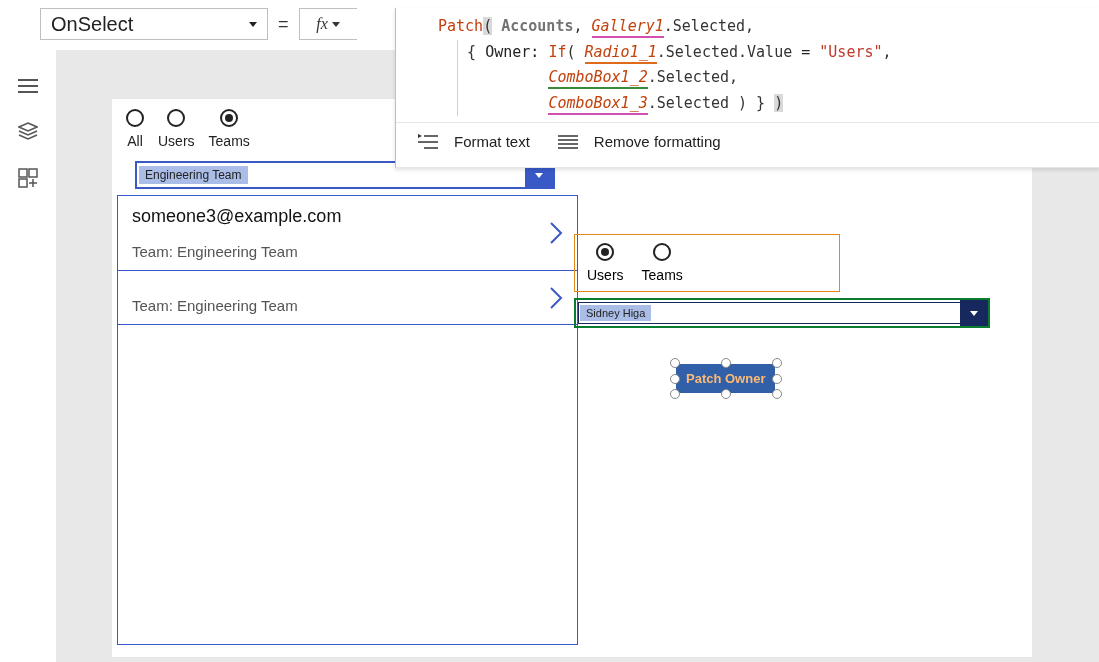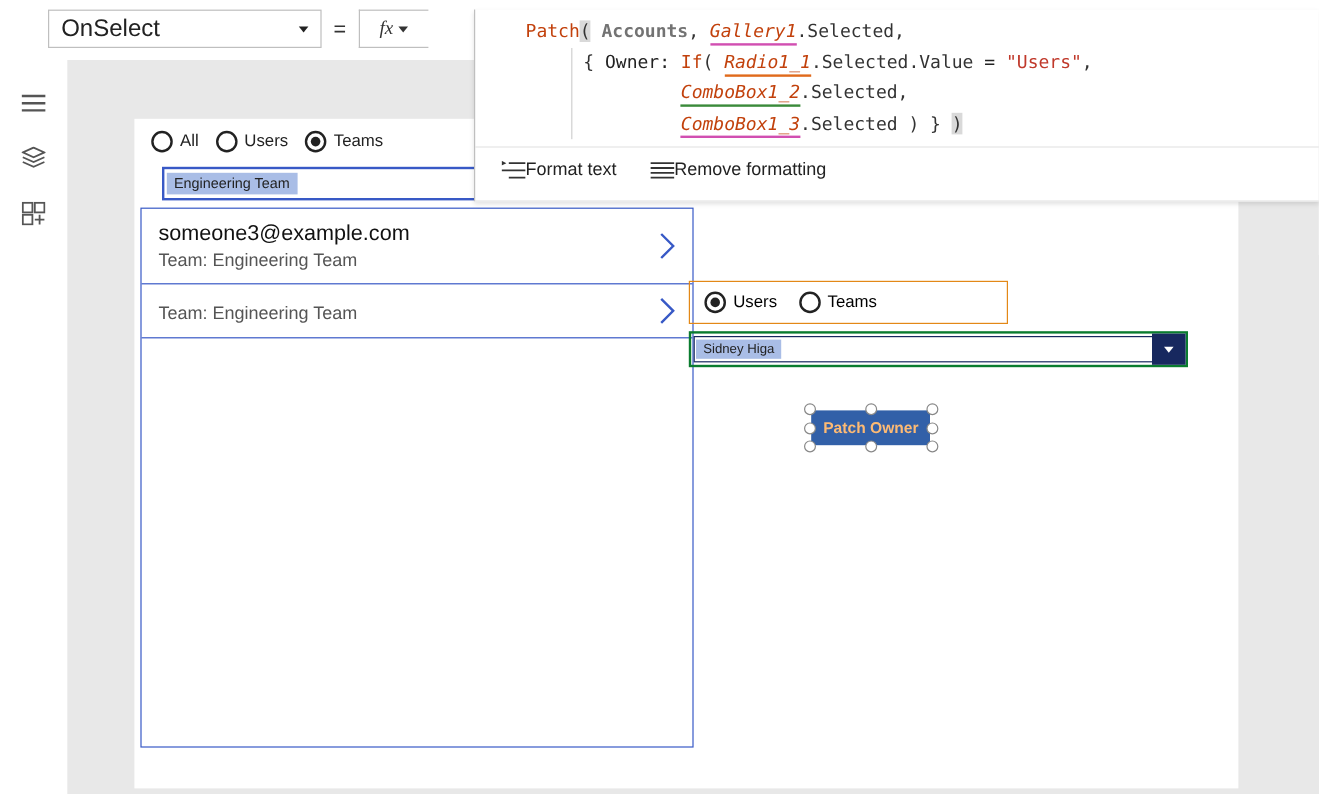--- a/index.html
+++ b/index.html
@@ -98,21 +98,21 @@
       border-radius: 50%;
       display: inline-flex;
       align-items: center; justify-content: center;
     }
     .radio-circle.selected::after {
       content: '';
       width: 8px; height: 8px;
       background: #222;
       border-radius: 50%;
     }
-    .radio-item { display: flex; gap: 6px; cursor: pointer; }
+    .radio-item { display: flex; align-items: center; gap: 6px; cursor: pointer; flex-direction: column; }
 
     .team-combo {
       margin: 2px 0 0 23px;
       width: 420px;
       border: 2px solid #3859c6;
       display: flex;
       align-items: stretch;
       height: 28px;
     }
     .team-combo .chip {
@@ -138,21 +138,21 @@
       border: 1px solid #3859c6;
     }
     .gallery-item {
       border-bottom: 1px solid #3859c6;
       padding: 10px 14px;
       display: flex;
       justify-content: space-between;
       align-items: center;
     }
     .gallery-item .title { font-size: 18px; color: #111; }
-    .gallery-item .sub   { font-size: 15px; color: #555; margin-top: 4px; }
+    .gallery-item .sub   { font-size: 15px; color: #555; margin-top: 16px; }
     .gallery-item .chev  { color: #3859c6; }
 
     
     .right-pane {
       position: absolute;
       left: 462px; top: 135px; width: 420px;
     }
     .radio-row-right {
       border: 1px solid #e38817;
       display: flex;
@@ -245,34 +245,34 @@
     .tk-var  { color: #737373; font-weight: bold; }
     .tk-str  { color: #c0392b; }
     .tk-punc { color: #333; }
     .bracket-hl { background: #d9d9d9; }
     .ref { font-style: italic; }
     .ul-pink   { border-bottom: 2px solid #d14fb1; padding-bottom: 1px; }
     .ul-orange { border-bottom: 2px solid #e06a1c; padding-bottom: 1px; }
     .ul-green  { border-bottom: 2px solid #3a8a3a; padding-bottom: 1px; }
     .indent-line {
       border-left: 1px solid #d0d0d0;
-      margin-left: 20px;
+      margin-left: 1px;
       padding-left: 0;
       display: inline-block;
     }
     .formula-toolbar {
       display: flex;
       align-items: center;
       gap: 28px;
       padding: 10px 22px;
       border-top: 1px solid #e5e5e5;
       font-size: 15px;
       color: #222;
     }
-    .ftool { display: flex; align-items: center; gap: 0; cursor: pointer; }
+    .ftool { display: flex; align-items: center; gap: 16px; cursor: pointer; }
 
     .chev-down { display: inline-block; border-left:4px solid transparent; border-right:4px solid transparent; border-top:5px solid currentColor; }
 
     svg { display: block; }
   </style>
 </head>
 <body>
 
 <div class="top-row">
   <div class="property-select">

